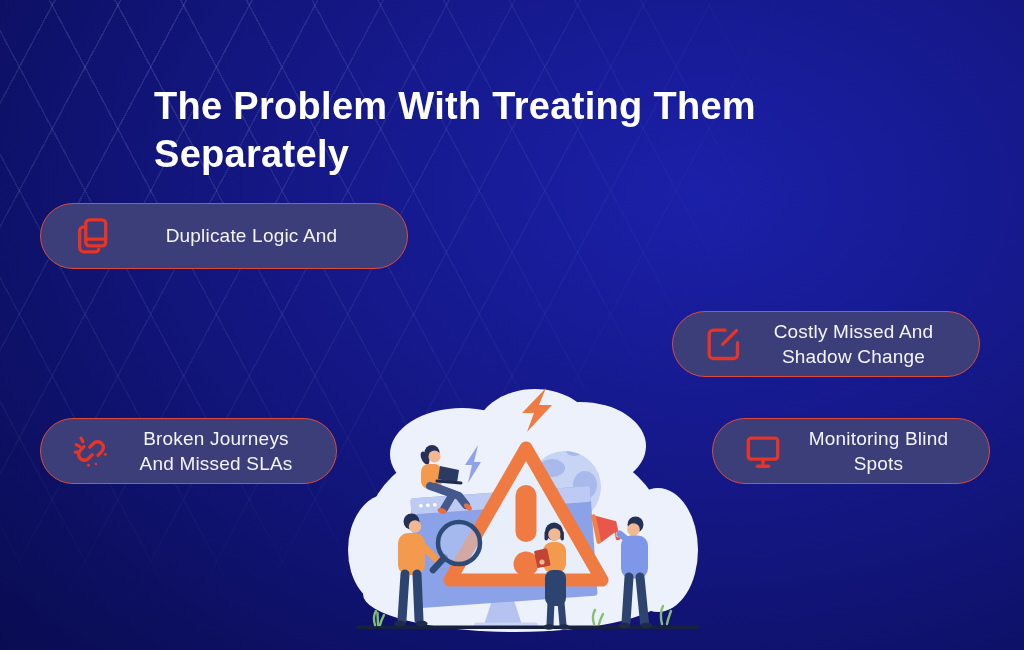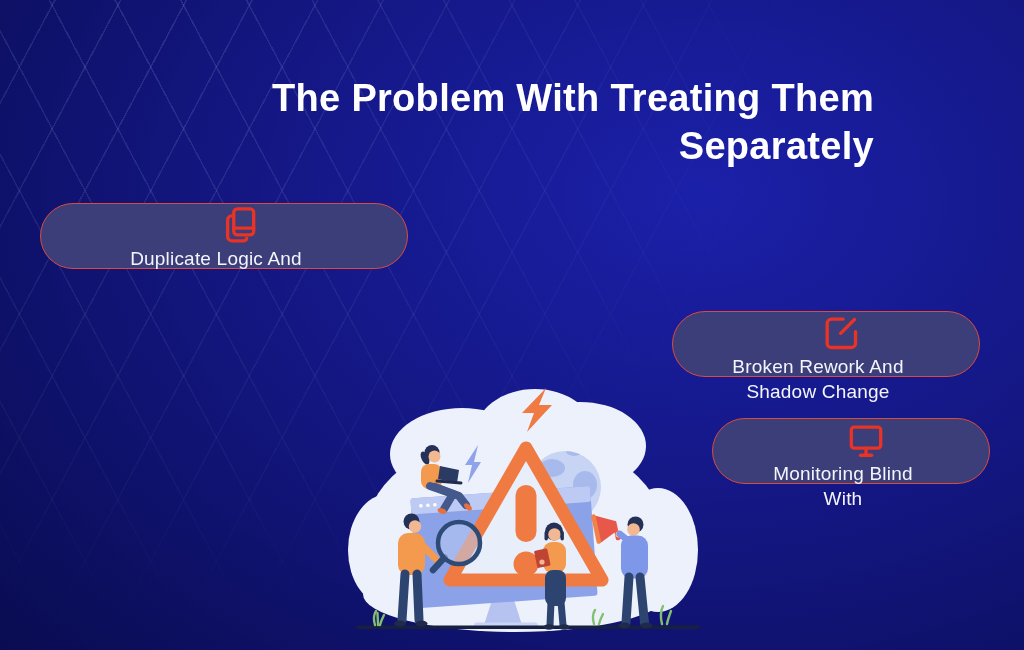--- a/index.html
+++ b/index.html
@@ -10,28 +10,28 @@
   }
   .grid-overlay{
     position:absolute;inset:0;pointer-events:none;
     background-image:
       repeating-linear-gradient(62deg, rgba(165,180,235,0.18) 0px, rgba(165,180,235,0.18) 1.5px, transparent 1.5px, transparent 58px),
       repeating-linear-gradient(-62deg, rgba(165,180,235,0.18) 0px, rgba(165,180,235,0.18) 1.5px, transparent 1.5px, transparent 58px);
     -webkit-mask-image:radial-gradient(ellipse 700px 620px at 14% 6%, rgba(0,0,0,0.95) 0%, rgba(0,0,0,0) 95%);
     mask-image:radial-gradient(ellipse 700px 620px at 14% 6%, rgba(0,0,0,0.95) 0%, rgba(0,0,0,0) 95%);
   }
   .title{
-    position:absolute;top:66px;left:4px;right:0;margin:8px auto;max-width:720px;
-    text-align:right;color:#ffffff;font-size:38px;font-weight:bold;
+    position:absolute;top:66px;left:4px;right:0;margin:16px auto;max-width:720px;
+    text-align:left;color:#ffffff;font-size:38px;font-weight:bold;
     line-height:1.27;letter-spacing:0.3px;
   }
   .card{
     position:absolute;height:66px;display:flex;align-items:center;
     background:#3b3e79;border:1.5px solid #dd4a3c;border-radius:34px;
-    box-sizing:border-box;color:#f4f5fb;flex-direction:column;
+    box-sizing:border-box;color:#f4f5fb;
   }
   .cicon{display:flex;align-items:center;justify-content:center;margin-left:29px;flex:0 0 auto;}
   .cicon svg{display:block;}
   .ctext{flex:1;text-align:center;font-size:19px;font-weight:500;line-height:1.32;padding:0 24px 0 8px;letter-spacing:0.2px;}
   .ctext .line{display:block;}
   .c1{left:40px; top:203px; width:368px;}
   .c2{left:40px; top:311px; width:317px;}
   .c3{left:40px; top:418px; width:297px;}
   .c4{left:608px;top:203px; width:382px;}
   .c5{left:672px;top:311px; width:308px;}
@@ -54,46 +54,64 @@
         <path d="M9 13.8 h11.4"></path>
         <path d="M9 6.8 H7.8 A2.3 2.3 0 0 0 5.5 9.1 v9.4 a2.6 2.6 0 0 0 2.6 2.6 h6.4 a2 2 0 0 0 1.9 -1.5"></path>
       </svg>
     </span>
     <span class="ctext">
       <span class="line">Duplicate Logic And</span>
     </span>
   </div>
 
 
+  <div class="card c3">
+    <span class="cicon">
+      <svg width="42" height="42" viewBox="0 0 24 24" fill="none" stroke="#e93325" stroke-width="1.9" stroke-linecap="round" stroke-linejoin="round">
+        <path d="M12.7 14.2 l-2.1 2.1 a3.3 3.3 0 0 1 -4.7 -4.7 l2.1 -2.1"></path>
+        <path d="M11.3 9.8 l2.1 -2.1 a3.3 3.3 0 0 1 4.7 4.7 l-2.1 2.1"></path>
+        <path d="M3.6 8.4 l2 1.1"></path>
+        <path d="M6.3 4.7 l1.1 1.9"></path>
+        <path d="M3 12.6 h2.3"></path>
+        <circle cx="10.6" cy="20.2" r="0.85" fill="#e93325" stroke="none"></circle>
+        <circle cx="14.8" cy="19.4" r="0.7" fill="#e93325" stroke="none"></circle>
+        <circle cx="20.2" cy="14" r="0.85" fill="#e93325" stroke="none"></circle>
+      </svg>
+    </span>
+    <span class="ctext">
+      <span class="line">Broken Journeys</span>
+      <span class="line">And Missed SLAs</span>
+    </span>
+  </div>
 
 
   <div class="card c5">
     <span class="cicon">
       <svg width="42" height="42" viewBox="0 0 24 24" fill="none" stroke="#e93325" stroke-width="1.9" stroke-linecap="round" stroke-linejoin="round">
         <path d="M20.3 11.3 v6.5 a2.5 2.5 0 0 1 -2.5 2.5 H6.6 a2.5 2.5 0 0 1 -2.5 -2.5 V6.6 a2.5 2.5 0 0 1 2.5 -2.5 h6.6"></path>
         <path d="M11.8 12.2 L19.7 4.3"></path>
       </svg>
     </span>
     <span class="ctext">
-      <span class="line">Broken Rework And</span>
+      <span class="line">Costly Missed And</span>
       <span class="line">Shadow Change</span>
     </span>
   </div>
 
   <div class="card c6">
     <span class="cicon">
       <svg width="42" height="42" viewBox="0 0 24 24" fill="none" stroke="#e93325" stroke-width="1.9" stroke-linecap="round" stroke-linejoin="round">
         <rect x="3.6" y="4.6" width="16.8" height="12" rx="1.6"></rect>
         <path d="M12 16.6 v3.1"></path>
         <path d="M8.8 20.7 h6.4"></path>
       </svg>
     </span>
     <span class="ctext">
       <span class="line">Monitoring Blind</span>
-      <span class="line">With</span>
+      <span class="line">Spots</span>
     </span>
   </div>
 
   <div class="illu">
     <svg viewBox="0 0 360 256">
 
       <g>
         <ellipse cx="175" cy="148" rx="148" ry="96" fill="#edf1fb"></ellipse>
         <ellipse cx="122" cy="72" rx="72" ry="46" fill="#edf1fb"></ellipse>
         <ellipse cx="240" cy="64" rx="66" ry="44" fill="#edf1fb"></ellipse>

